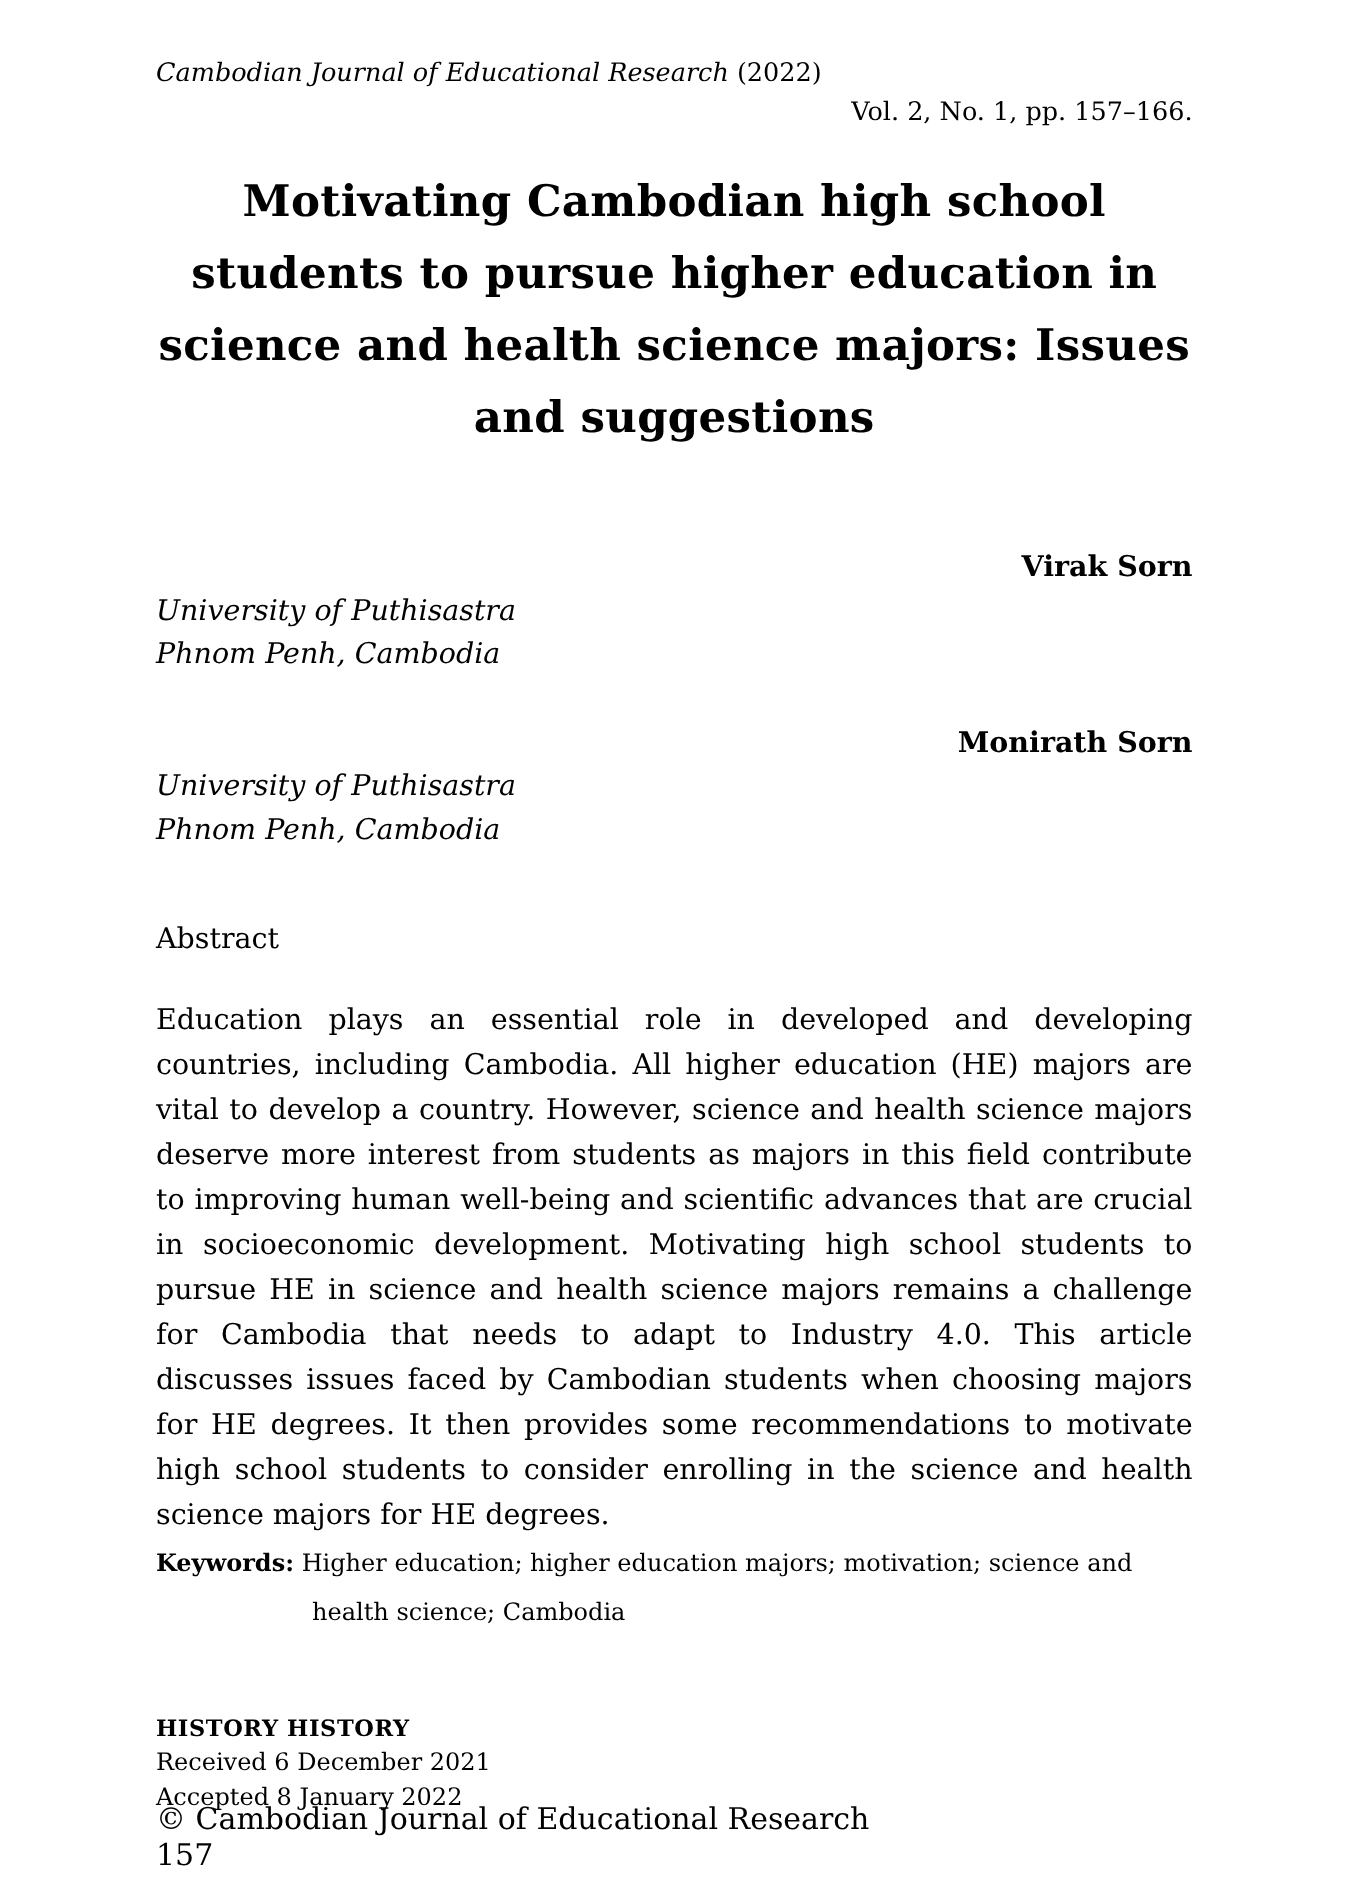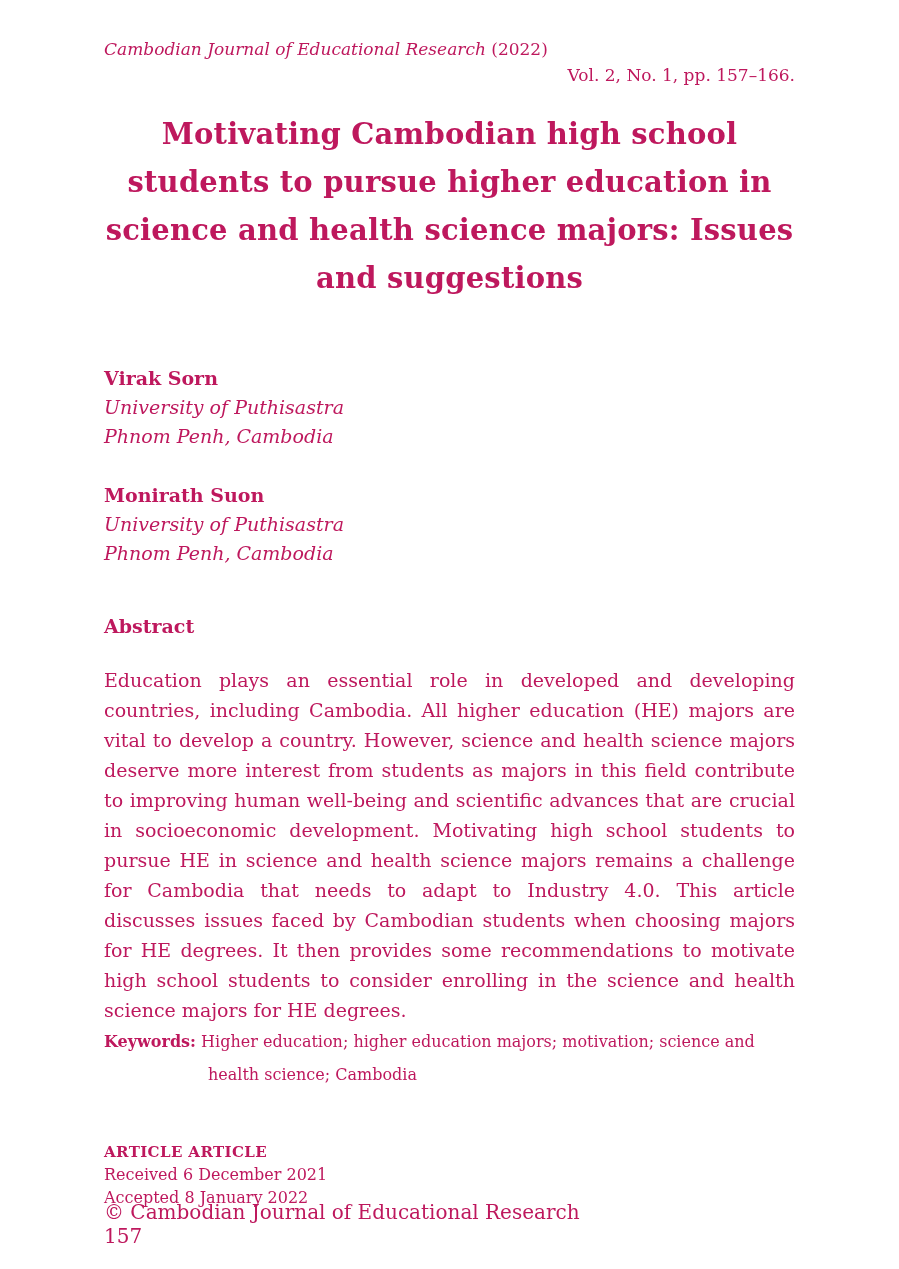--- a/index.html
+++ b/index.html
@@ -6,21 +6,21 @@
     margin: 0;
     padding: 0;
     background: #ffffff;
   }
   .page {
     position: relative;
     width: 899px;
     height: 1269px;
     box-sizing: border-box;
     background: #ffffff;
-    color: #be185d;
+    color: #000000;
     font-family: "DejaVu Serif", "Liberation Serif", serif;
     padding: 36px 104px 0 104px;
     overflow: hidden;
   }
 
   
   .masthead {
     font-size: 17px;
     line-height: 26px;
   }
@@ -34,28 +34,28 @@
     line-height: 48px;
     font-weight: 700;
     letter-spacing: 0.2px;
     text-align: center;
   }
 
   
   .authors { margin-top: 62px; }
   .author-block { line-height: 29px; font-size: 19px; }
   .author-block + .author-block { margin-top: 30px; }
-  .author-name { font-weight: 700; font-style: normal; }
+  .author-name { font-weight: 700; font-style: normal; text-align: right; }
   .author-affiliation, .author-location { font-style: italic; }
 
   
   .abstract-heading {
     margin-top: 46px;
     font-size: 19px;
-    font-weight: 700;
+    font-weight: 400;
     line-height: 24px;
   }
   .abstract-text {
     margin: 27px 0 0 0;
     font-size: 19px;
     line-height: 30px;
     text-align: justify;
   }
 
   
@@ -106,34 +106,34 @@
 
   <h1 class="article-title">Motivating Cambodian high school students to pursue higher education in science and health science majors: Issues and suggestions</h1>
 
   <div class="authors">
     <div class="author-block">
       <div class="author-name">Virak Sorn</div>
       <div class="author-affiliation">University of Puthisastra</div>
       <div class="author-location">Phnom Penh, Cambodia</div>
     </div>
     <div class="author-block">
-      <div class="author-name">Monirath Suon</div>
+      <div class="author-name">Monirath Sorn</div>
       <div class="author-affiliation">University of Puthisastra</div>
       <div class="author-location">Phnom Penh, Cambodia</div>
     </div>
   </div>
 
   <div class="abstract-heading">Abstract</div>
 
   <p class="abstract-text">Education plays an essential role in developed and developing countries, including Cambodia. All higher education (HE) majors are vital to develop a country. However, science and health science majors deserve more interest from students as majors in this field contribute to improving human well-being and scientific advances that are crucial in socioeconomic development. Motivating high school students to pursue HE in science and health science majors remains a challenge for Cambodia that needs to adapt to Industry 4.0. This article discusses issues faced by Cambodian students when choosing majors for HE degrees. It then provides some recommendations to motivate high school students to consider enrolling in the science and health science majors for HE degrees.</p>
 
   <div class="keywords"><span class="keywords-label">Keywords:</span><span> Higher education; higher education majors; motivation; science and health science; Cambodia</span></div>
 
   <div class="article-history">
-    <div class="article-history-heading">ARTICLE ARTICLE</div>
+    <div class="article-history-heading">HISTORY HISTORY</div>
     <div class="history-line">Received 6 December 2021</div>
     <div class="history-line">Accepted 8 January 2022</div>
   </div>
 
   <div class="page-footer">
     <span>© Cambodian Journal of Educational Research</span>
     <span>157</span>
   </div>
 
 </div>

